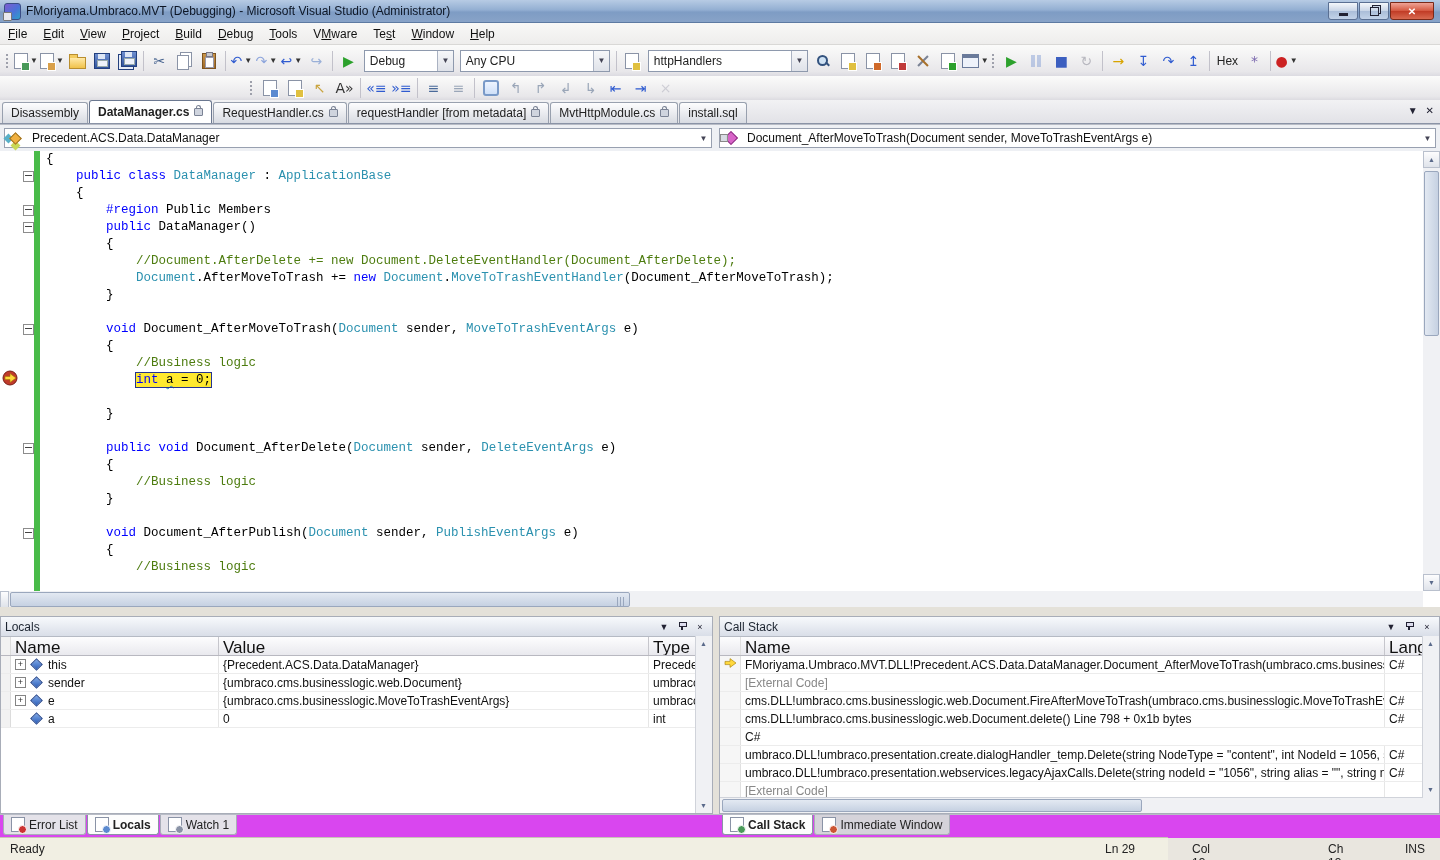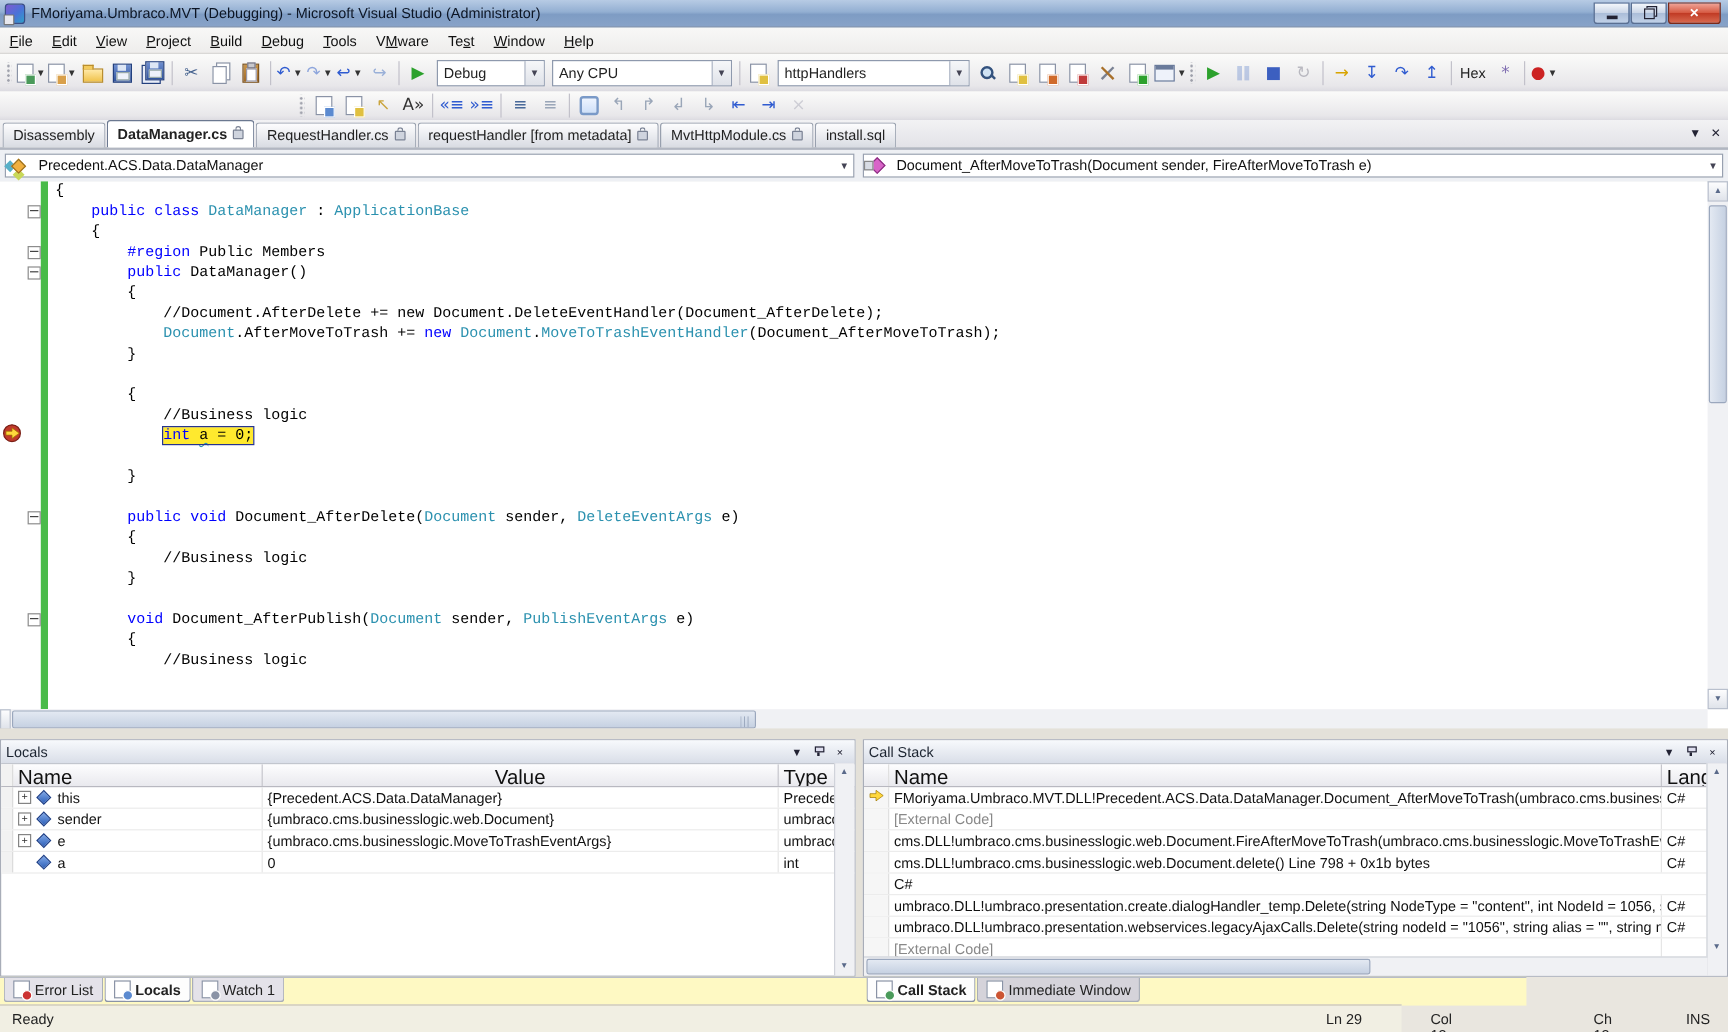--- a/index.html
+++ b/index.html
@@ -98,21 +98,21 @@
   .ico-method::before{content:"";position:absolute;left:-5px;top:5px;width:6px;height:6px;background:#d8dce4;border:1px solid #888;transform:rotate(-45deg);}
   #codearea{position:absolute;left:0;top:26px;right:17px;bottom:17px;overflow:hidden;background:#fff;
     font-family:"Liberation Mono","DejaVu Sans Mono",monospace;font-size:12.5px;line-height:17px;}
   #greenbar{position:absolute;left:34px;top:0;bottom:0;width:6px;background:#49bb49;}
   .cl{display:flex;height:17px;}
   .cl .m1{width:20px;flex:none;display:flex;align-items:center;justify-content:center;}
   .cl .m2{width:26px;flex:none;display:flex;align-items:center;}
   .obox{width:9px;height:9px;border:1px solid #8c8c8c;background:#fff;position:relative;margin-left:3px;}
   .obox::after{content:"";position:absolute;left:1px;right:1px;top:3px;border-top:1px solid #444;}
   .ctext{white-space:pre;color:#000;}
-  .tk{color:#0000ff;} .tt{color:#2b91af;} .tc{color:#000000;}
+  .tk{color:#0000ff;} .tt{color:#2b91af;} .tc{color:#4d7c0f;}
   .tu{text-decoration:underline wavy #2b91af 1px;text-underline-offset:2px;}
   .hlbox{background:#ffe92e;outline:1px solid #26348f;}
   
   .sbtrack{position:absolute;background:#f0f1f4;}
   .sbbtn{position:absolute;width:17px;height:17px;background:linear-gradient(#fdfdfe,#dfe3ea);
     border:1px solid #b9c0cd;box-sizing:border-box;display:flex;align-items:center;justify-content:center;
     font-size:7px;color:#5a6a8a;}
   .sbthumb{position:absolute;background:linear-gradient(90deg,#e3e9f2,#c6d1e2);border:1px solid #9aa7bd;border-radius:2px;box-sizing:border-box;}
   .sbthumb.h{background:linear-gradient(#e3e9f2,#c6d1e2);}
   #ed-vscroll{right:0;top:26px;width:17px;bottom:17px;}
@@ -141,21 +141,21 @@
   .exp{width:9px;height:9px;border:1px solid #848484;background:#fff;font:9px/8px "Liberation Sans",sans-serif;
     text-align:center;color:#333;flex:none;margin-right:4px;}
   .exp.empty{visibility:hidden;}
   .dmd{width:7px;height:7px;transform:rotate(45deg);background:linear-gradient(135deg,#7fa8e8,#2d5fb8);
     border:1px solid #1d3f88;flex:none;margin:0 7px 0 2px;}
   .cs-gutter{width:20px;flex:none;background:#f6f6f6;border-right:1px solid #e0e0e0;height:100%;
     display:flex;align-items:center;justify-content:center;}
   .external{color:#888;}
   .pvscroll{position:absolute;right:0;top:19px;width:16px;bottom:0;background:#f0f1f4;border-left:1px solid #d0d3da;}
   
-  #bottomtabs{position:absolute;left:0;top:814px;width:1272px;height:23px;background:#fef9c3;
+  #bottomtabs{position:absolute;left:0;top:814px;width:1440px;height:23px;background:#d946ef;
     border-top:1px solid #b8bcc6;}
   .btab{height:19px;display:inline-flex;align-items:center;padding:0 7px;margin-right:1px;
     border:1px solid #a9aeb8;border-top:none;border-radius:0 0 3px 3px;background:#e4e2e9;font-size:12px;color:#222;vertical-align:top;}
   .btab.active{background:#fdfdfd;font-weight:bold;border-color:#8a93a6;}
   .btab.shade{background:#d5d3da;}
   .bt-ico{width:12px;height:13px;background:#fff;border:1px solid #8a93a6;position:relative;margin-right:4px;flex:none;}
   .bt-ico::after{content:"";position:absolute;right:-3px;bottom:-3px;width:7px;height:7px;border-radius:50%;
     background:var(--ac,#5b8ad0);border:1px solid #fff;}
   #btabs-left{position:absolute;left:3px;top:0;}
   #btabs-right{position:absolute;left:722px;top:0;}
@@ -433,21 +433,21 @@
 
   <div id="editor">
     <div id="navbar">
       <div class="navcombo" id="navcombo-type">
         <span class="ico-class"></span>
         <span class="cv">Precedent.ACS.Data.DataManager</span>
         <span class="cb">▼</span>
       </div>
       <div class="navcombo" id="navcombo-member">
         <span class="ico-method"></span>
-        <span class="cv">Document_AfterMoveToTrash(Document sender, FireAfterMoveToTrash e)</span>
+        <span class="cv">Document_AfterMoveToTrash(Document sender, MoveToTrashEventArgs e)</span>
         <span class="cb">▼</span>
       </div>
     </div>
     <div id="codearea">
       <div id="greenbar"></div>
     <div class="cl">
           <span class="m1"></span>
           <span class="m2"></span>
           <span class="ctext"><span></span><span>{</span></span>
         </div>
@@ -494,20 +494,27 @@
         </div>
         <div class="cl">
           <span class="m1"></span>
           <span class="m2"></span>
           <span class="ctext"><span>        </span><span>}</span></span>
         </div>
         <div class="cl">
           <span class="m1"></span>
           <span class="m2"></span>
           <span class="ctext"><span></span><span></span></span>
+        </div>
+        <div class="cl">
+          <span class="m1"></span>
+          <span class="m2">
+            <span class="obox"></span>
+          </span>
+          <span class="ctext"><span>        </span><span class="tk">void</span><span> Document_AfterMoveToTrash(</span><span class="tt">Document</span><span> sender, </span><span class="tt">MoveToTrashEventArgs</span><span> e)</span></span>
         </div>
         <div class="cl">
           <span class="m1"></span>
           <span class="m2"></span>
           <span class="ctext"><span>        </span><span>{</span></span>
         </div>
         <div class="cl">
           <span class="m1"></span>
           <span class="m2"></span>
           <span class="ctext"><span>            </span><span class="tc">//Business logic</span></span>
@@ -606,21 +613,21 @@
       <span class="sp"></span>
       <span class="pbtn">▼</span>
       <span class="pbtn">
           <span class="pin"></span>
         </span>
       <span class="pbtn">×</span>
     </div>
     <div class="ghead">
       <span class="gutter"></span>
       <span class="hc" style="width:208px;">Name</span>
-      <span class="hc" style="width:430px;text-align:center;">Value</span>
+      <span class="hc" style="width:430px;">Value</span>
       <span class="hc" style="flex:1;border-right:none;">Type</span>
     </div>
     <div id="locals-rows">
         <div class="grow">
           <span class="gutter"></span>
           <span class="gc" style="width: 208px;">
             <span class="exp">+</span>
             <span class="dmd"></span>
             <span>this</span>
           </span>

